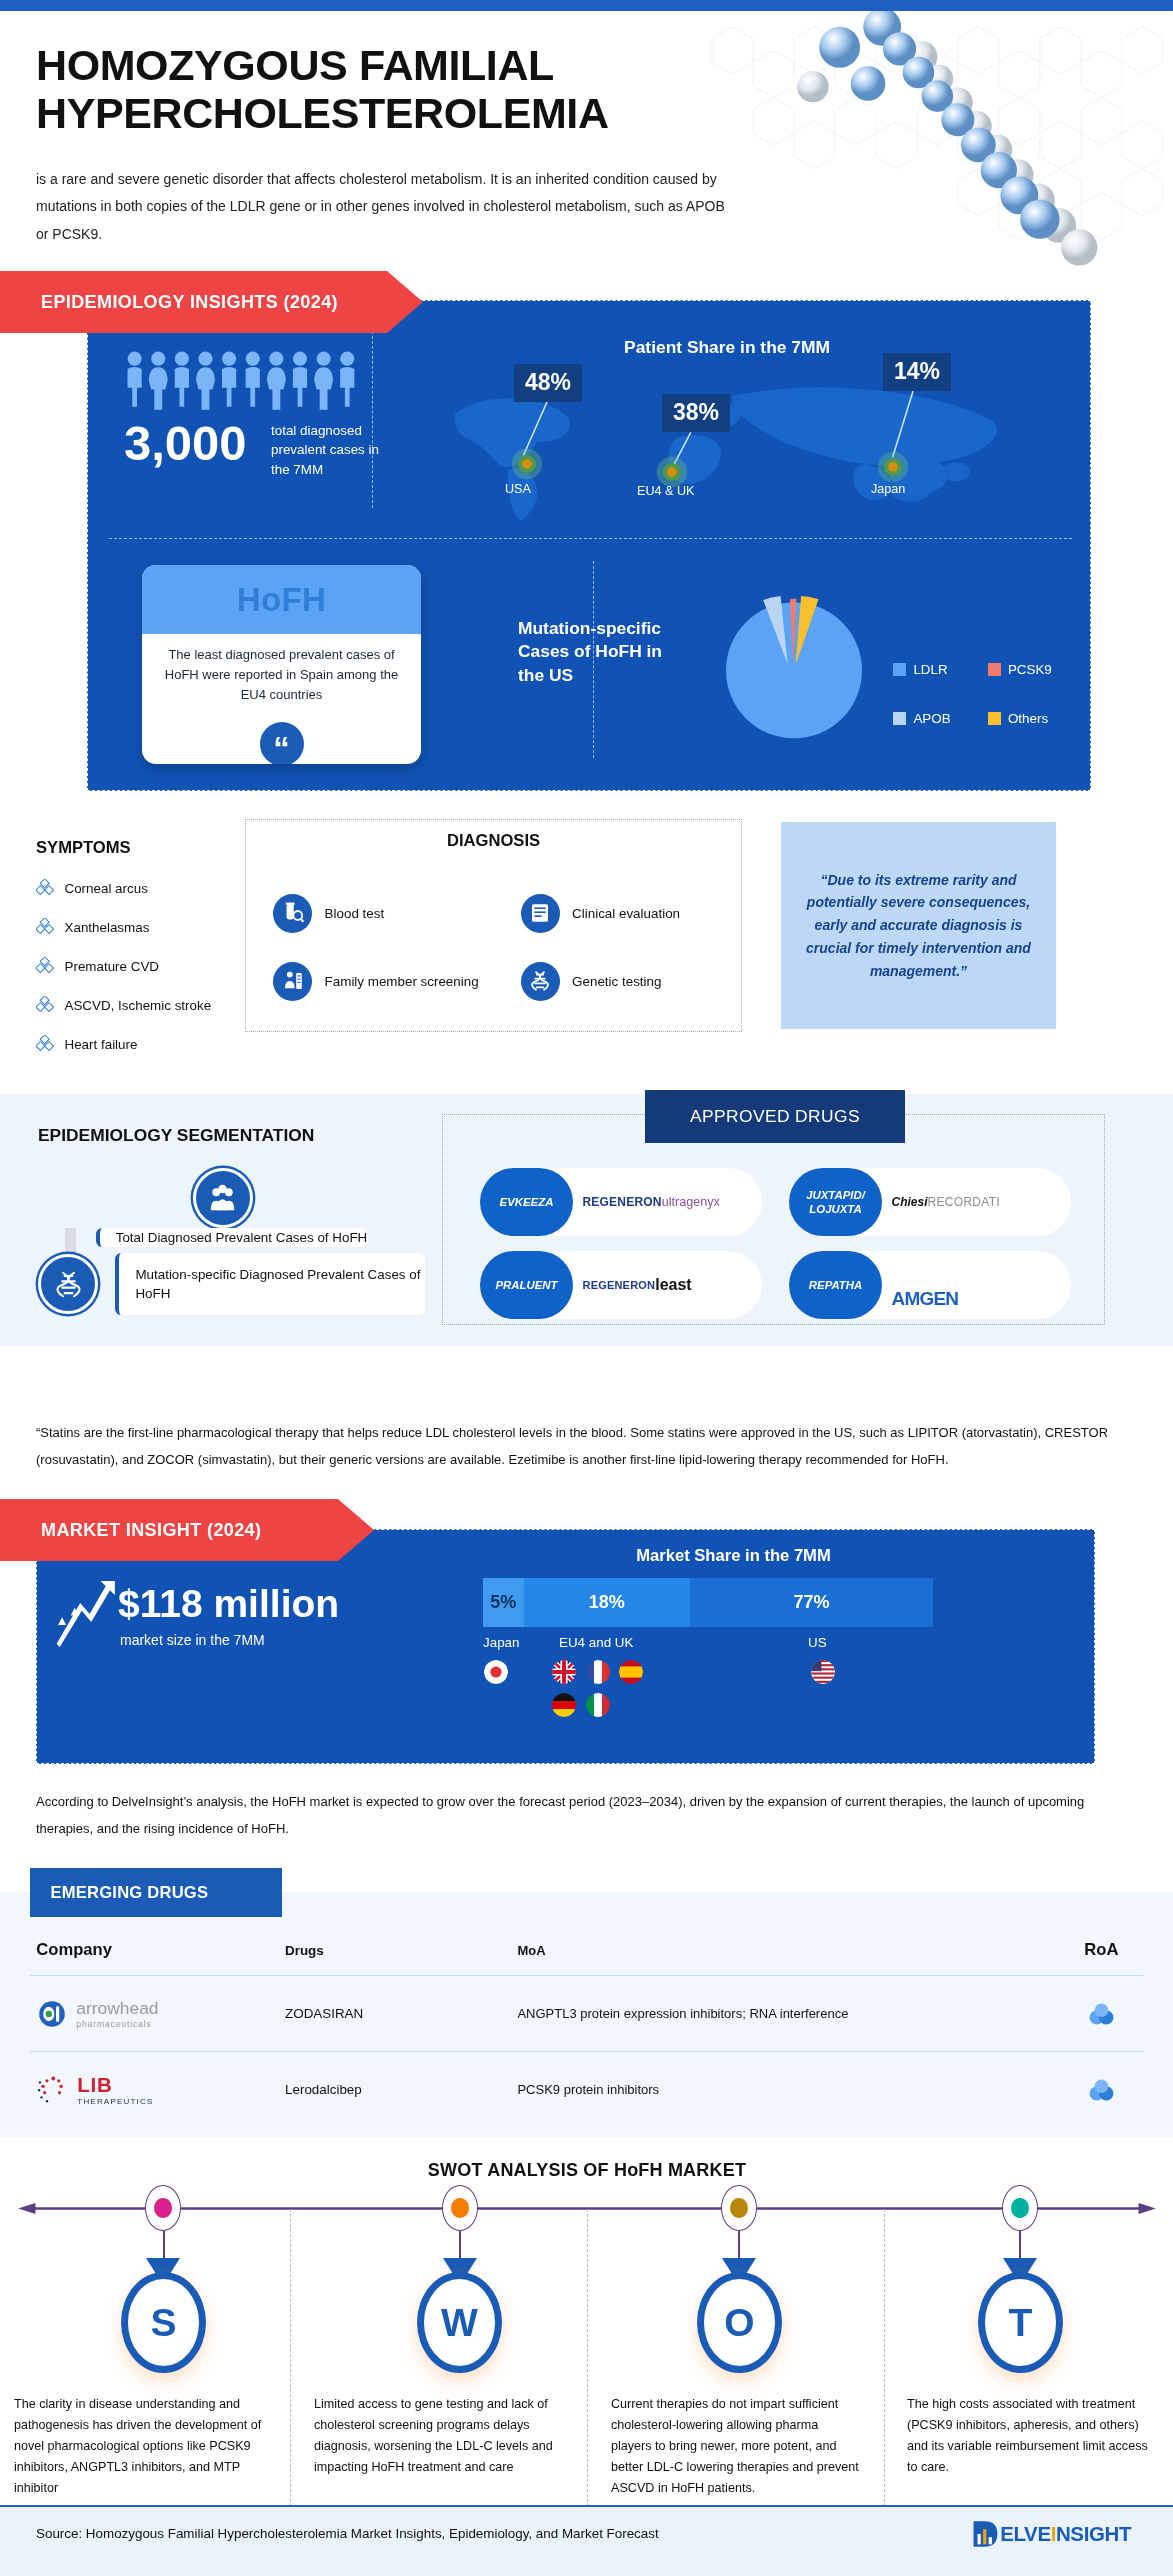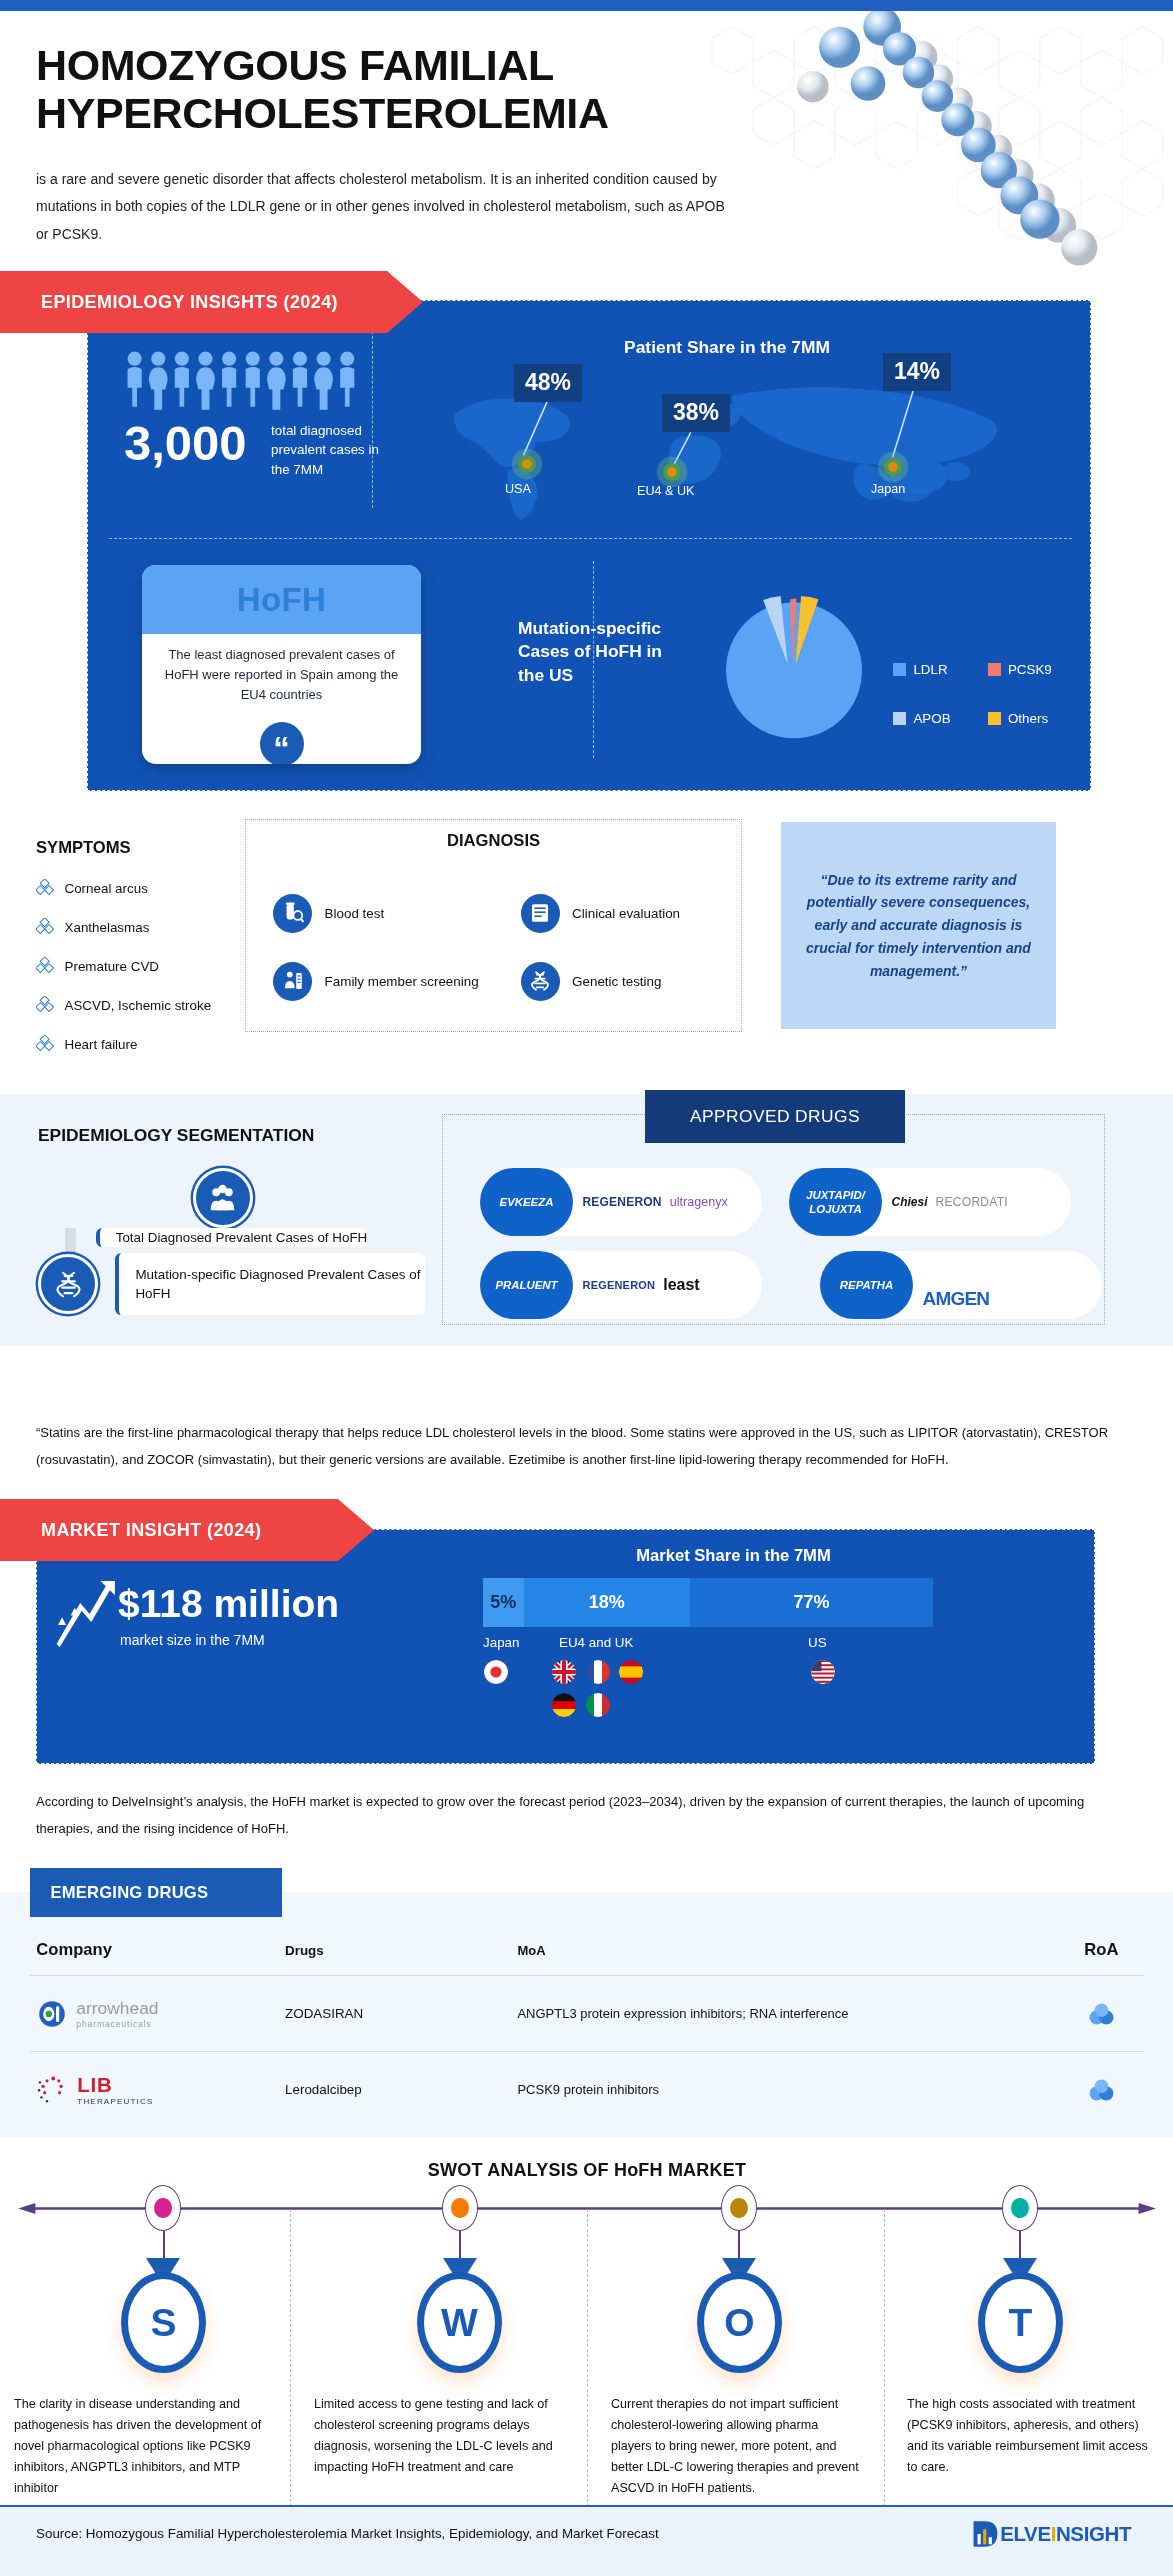--- a/index.html
+++ b/index.html
@@ -115,21 +115,21 @@
      border:1.6px dotted #9aa; }
   .drugs-head { position:absolute; left:645px; top:1090px; width:260px; height:53px; background:#143a7a;
      color:#fff; display:flex; align-items:center; justify-content:center;
      font-size:17.4px; font-weight:normal; letter-spacing:0.4px; }
   .drug-cell { position:absolute; width:282px; height:68px; background:#fff; border-radius:35px;
      display:flex; align-items:center; overflow:hidden; }
   .drug-tag { width:93px; height:68px; background:#0f62c8;
      border-radius:0 41px 41px 0; display:flex; align-items:center; justify-content:center;
      color:#fff; font-size:11.4px; font-weight:bold; font-style:italic; text-align:center;
      line-height:1.25; flex:0 0 93px; }
-  .drug-logos { flex:1; display:flex; align-items:center; padding-left:9.5px; gap:8px; }
+  .drug-logos { flex:1; display:flex; align-items:center; padding-left:9.5px; }
 
   
   .statin-note { position:absolute; left:36px; top:1420px; width:1097px;
      font-size:13px; color:#111; line-height:2.05; }
 
   
   .mkt-panel { position:absolute; left:36px; top:1529px; width:1059px; height:235px;
      background:#1153b5; border:1.6px dashed #fff; }
   .mkt-money { position:absolute; left:118px; top:1582px; font-size:39px; font-weight:bold; color:#fff; }
   .mkt-money-sub { position:absolute; left:120px; top:1632px; font-size:14px; color:#fff; }
@@ -601,21 +601,21 @@
   </div>
 
   <div class="drug-cell" style="left:480px; top:1251px;">
     <span class="drug-tag">PRALUENT</span>
     <span class="drug-logos">
       <span style="color:#1b3a8c;font-weight:bold;font-size:11px;letter-spacing:0.2px;">REGENERON</span>
       <span style="color:#111;font-weight:bold;font-size:16px;">least</span>
     </span>
   </div>
 
-  <div class="drug-cell" style="left:820px; top:1251px;justify-content:flex-end;">
+  <div class="drug-cell" style="left:789px; top:1251px;justify-content:flex-end;">
     <span class="drug-tag">REPATHA</span>
     <span class="drug-logos">
       <span style="color:#1f5fbf;font-weight:bold;font-size:19px;letter-spacing:-0.8px;margin-top:28px;">AMGEN</span>
     </span>
   </div>
 
   <div class="statin-note">“Statins are the first-line pharmacological therapy that helps reduce LDL cholesterol levels in the blood. Some statins were approved in the US, such as LIPITOR (atorvastatin), CRESTOR (rosuvastatin), and ZOCOR (simvastatin), but their generic versions are available. Ezetimibe is another first-line lipid-lowering therapy recommended for HoFH.</div>
 
   <div class="mkt-panel"></div>
   <svg class="mkt-arrow" viewBox="0 0 80 96">

